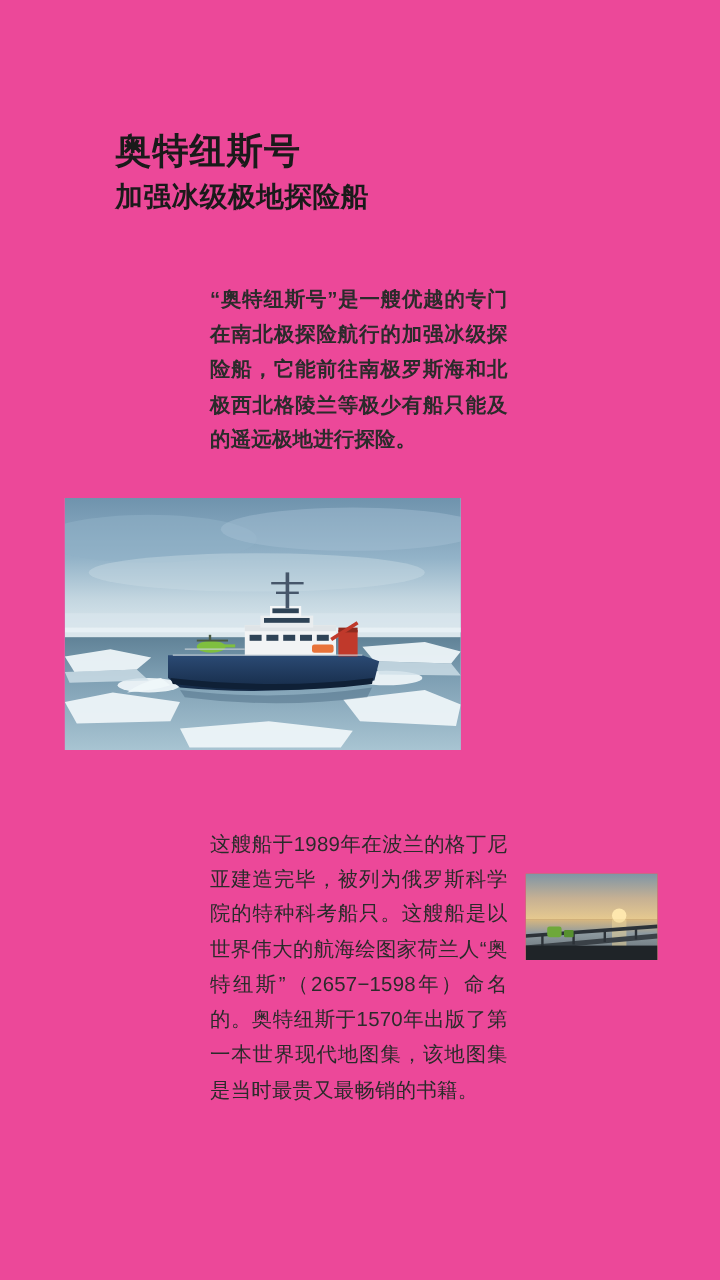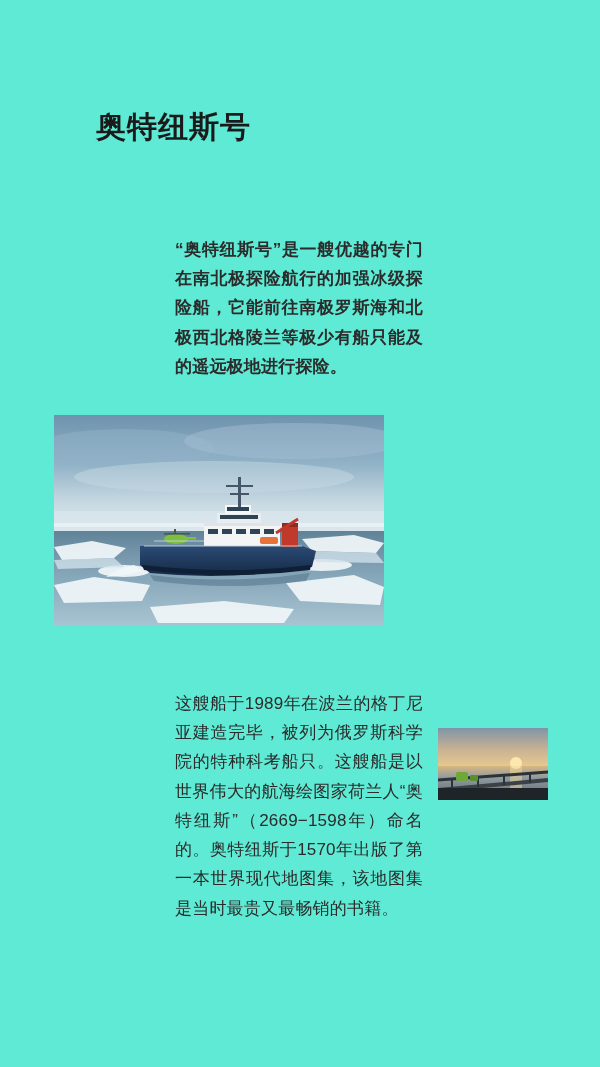--- a/index.html
+++ b/index.html
@@ -13,21 +13,21 @@
     position: relative;
     font-family: "Liberation Sans", "DejaVu Sans", sans-serif;
     color: #231f20;
     overflow: hidden;
   }
 
   .page {
     position: relative;
     width: 600px;
     height: 1067px;
-    background: #5eead4;
+    background: #ec4899;
   }
 
   
   .title-block {
     position: absolute;
     left: 96px;
     top: 108px;
     width: 420px;
   }
   .title-main {
@@ -103,20 +103,21 @@
     background: #b08a5a;
   }
 </style>
 </head>
 <body>
 
 <div class="page">
 
   <div class="title-block">
     <h1 class="title-main">奥特纽斯号</h1>
+    <h2 class="title-sub">加强冰级极地探险船</h2>
   </div>
 
   <p class="lead-para">“奥特纽斯号”是一艘优越的专门在南北极探险航行的加强冰级探险船，它能前往南极罗斯海和北极西北格陵兰等极少有船只能及的遥远极地进行探险。</p>
 
   <div class="photo-main">
     <svg viewBox="0 0 330 210" preserveAspectRatio="xMidYMid slice">
       <defs>
         <linearGradient id="sky" x1="0" y1="0" x2="0" y2="1">
           <stop offset="0%" stop-color="#6f93ad"></stop>
           <stop offset="45%" stop-color="#93b3c8"></stop>
@@ -199,21 +200,21 @@
         <line x1="90" y1="131" x2="248" y2="131"></line>
         <line x1="100" y1="126" x2="150" y2="126"></line>
       </g>
 
       <path d="M80 150 Q62 154 52 162 Q76 160 88 156 Z" fill="#f0f7fa" opacity="0.9"></path>
 
       <path d="M96 160 Q176 170 256 158 L252 166 Q176 176 100 166 Z" fill="#4d6d85" opacity="0.5"></path>
     </svg>
   </div>
 
-  <p class="body-para">这艘船于1989年在波兰的格丁尼亚建造完毕，被列为俄罗斯科学院的特种科考船只。这艘船是以世界伟大的航海绘图家荷兰人“奥特纽斯”（2669−1598年）命名的。奥特纽斯于1570年出版了第一本世界现代地图集，该地图集是当时最贵又最畅销的书籍。</p>
+  <p class="body-para">这艘船于1989年在波兰的格丁尼亚建造完毕，被列为俄罗斯科学院的特种科考船只。这艘船是以世界伟大的航海绘图家荷兰人“奥特纽斯”（2657−1598年）命名的。奥特纽斯于1570年出版了第一本世界现代地图集，该地图集是当时最贵又最畅销的书籍。</p>
 
   <div class="photo-small">
     <svg viewBox="0 0 110 72" preserveAspectRatio="xMidYMid slice">
       <defs>
         <linearGradient id="sunsky" x1="0" y1="0" x2="0" y2="1">
           <stop offset="0%" stop-color="#7e95a6"></stop>
           <stop offset="55%" stop-color="#c7b193"></stop>
           <stop offset="100%" stop-color="#e6c98f"></stop>
         </linearGradient>
         <linearGradient id="sunsea" x1="0" y1="0" x2="0" y2="1">

